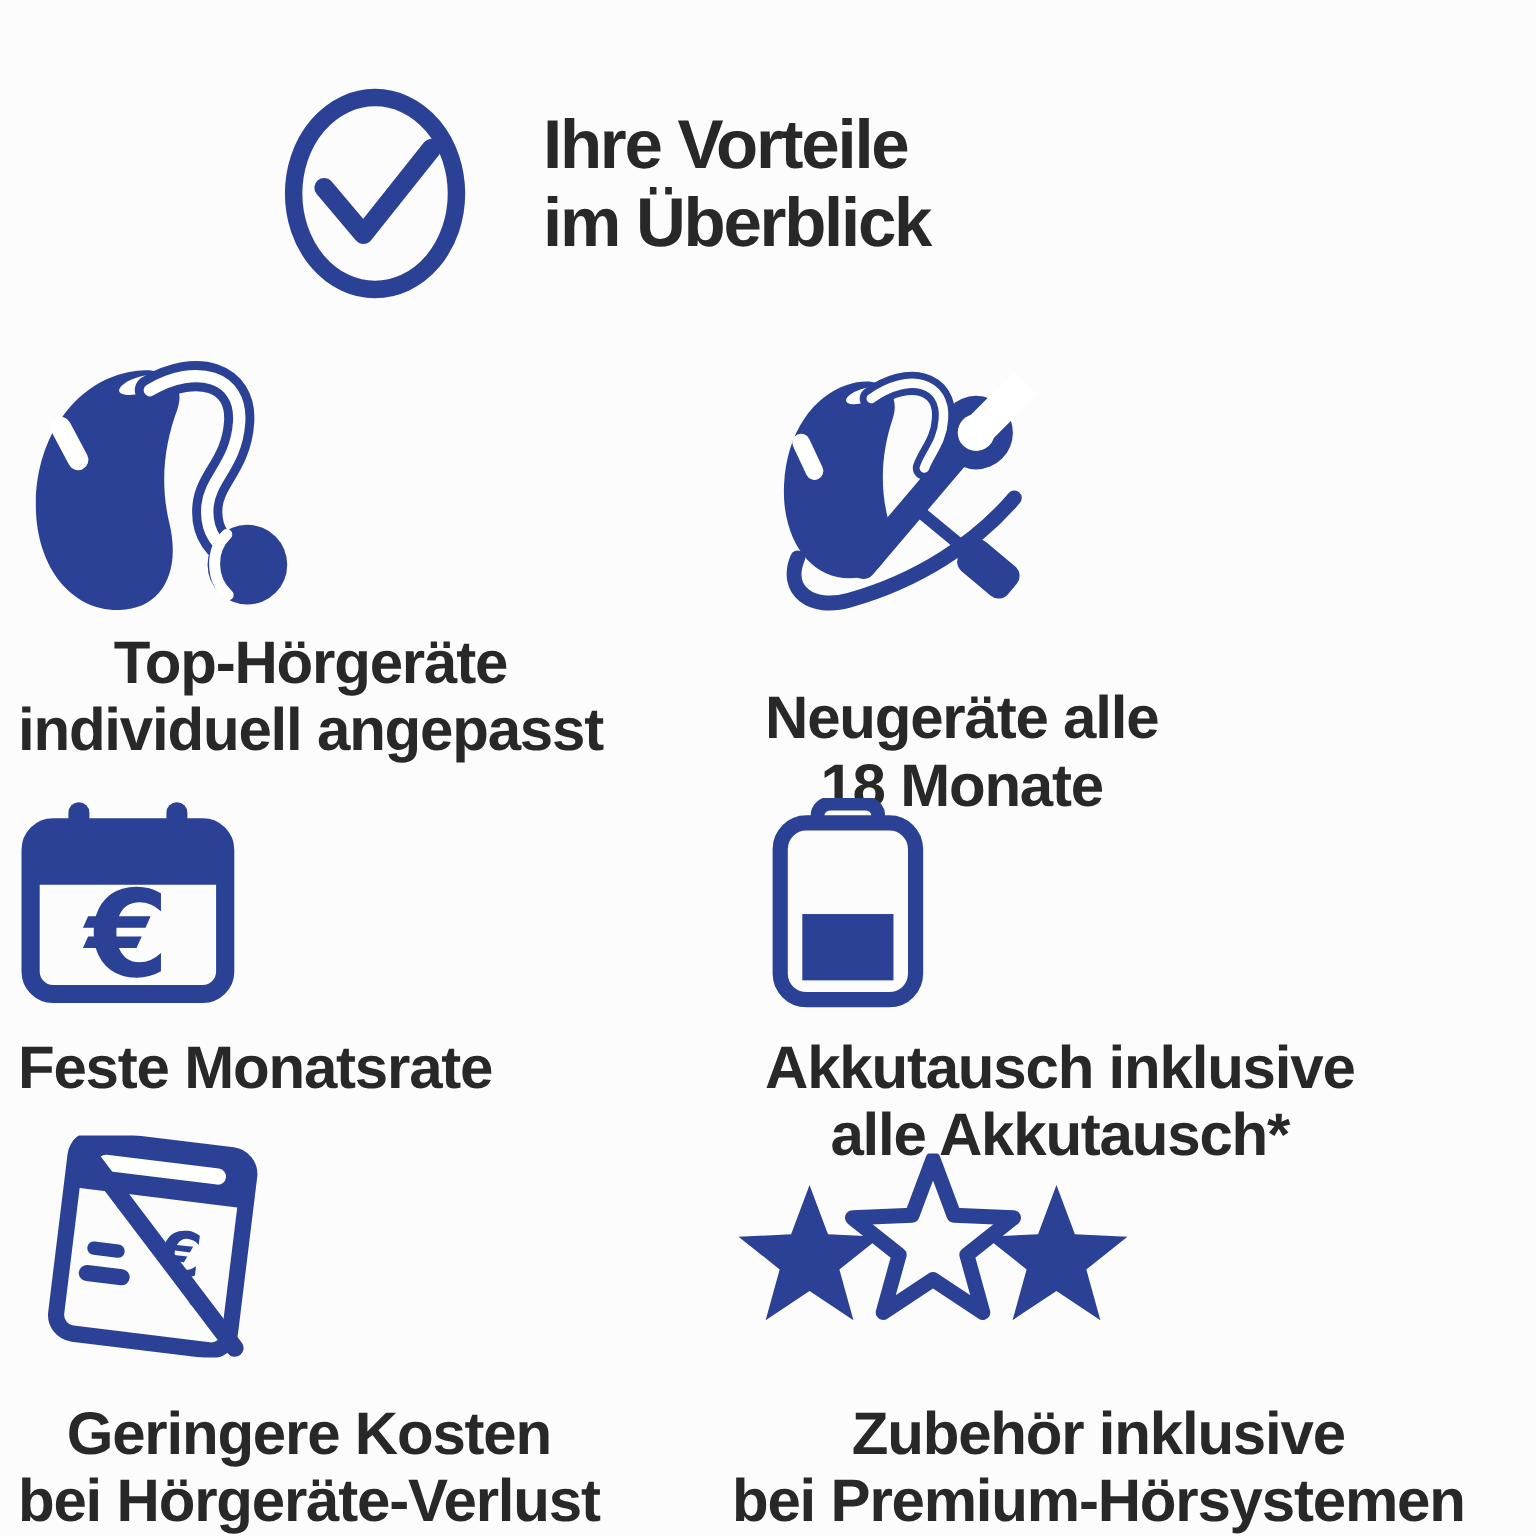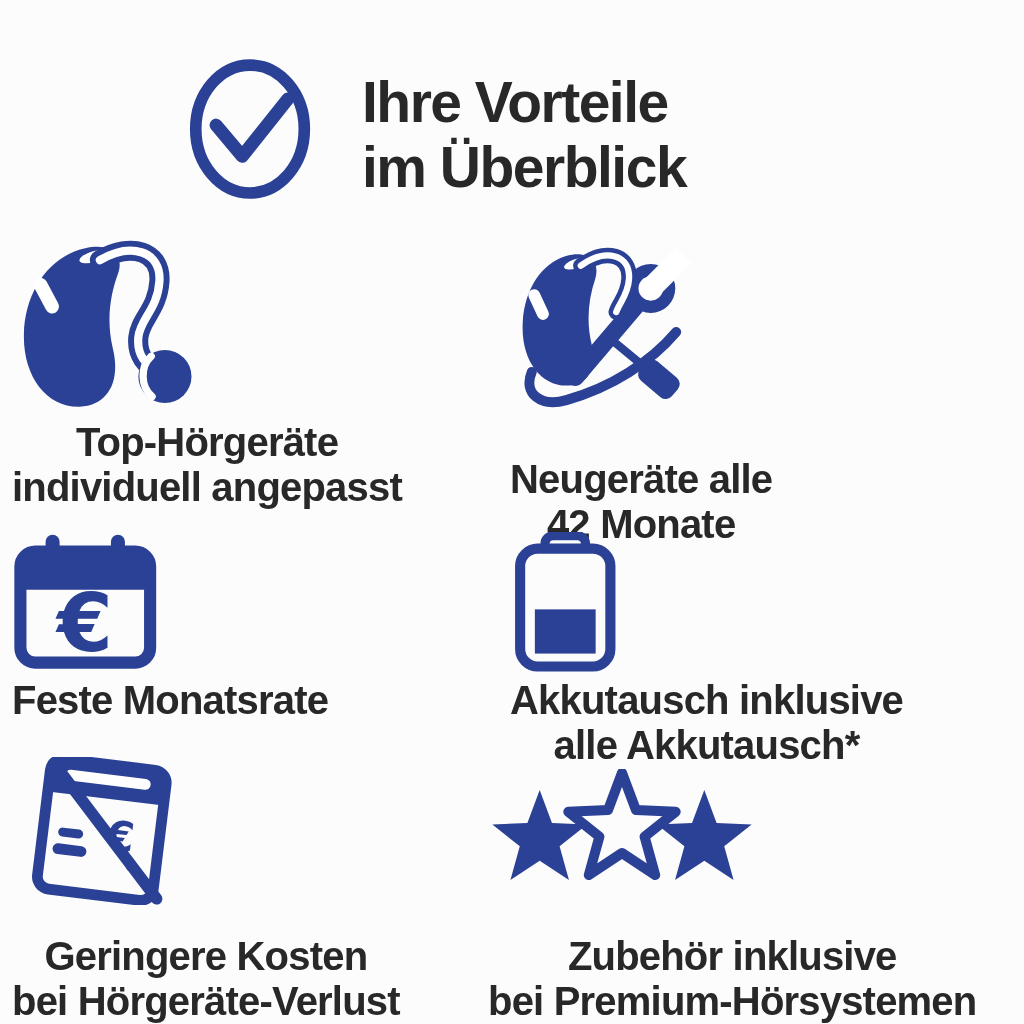--- a/index.html
+++ b/index.html
@@ -11,41 +11,41 @@
   .canvas{
     position:relative;width:1024px;height:1024px;
     background:var(--background);
     font-family:"Liberation Sans", sans-serif;
     overflow:hidden;
   }
   
   .check-badge{position:absolute;left:188px;top:56px;}
   .title{
     position:absolute;left:362px;top:70px;
-    font-size:57px;font-weight:700;color:var(--text);
+    font-size:46px;font-weight:700;color:var(--text);
     line-height:1.14;letter-spacing:-1.5px;white-space:nowrap;
   }
   
   .cell{position:absolute;display:flex;flex-direction:column;align-items:flex-start;padding-left:12px;}
   .c1{left:0;top:238px;width:510px;}
   .c2{left:498px;top:238px;width:520px;gap:37px;}
   .c3{left:0;top:526px;width:510px;}
   .c4{left:498px;top:526px;width:520px;}
   .c5{left:0;top:756px;width:510px;}
   .c6{left:476px;top:756px;width:520px;}
   .iconbox{display:flex;align-items:center;justify-content:center;}
   .c1 .iconbox,.c2 .iconbox{height:178px;}
   .c3 .iconbox,.c4 .iconbox{height:152px;}
   .c5 .iconbox,.c6 .iconbox{height:150px;}
   .caption{
     font-size:40px;font-weight:700;color:var(--text);
     line-height:1.13;text-align:center;letter-spacing:-0.8px;white-space:nowrap;
   }
   .c1 .caption,.c2 .caption{margin-top:4px;}
-  .c3 .caption,.c4 .caption{}
+  .c3 .caption,.c4 .caption{margin-top:12px;}
   .c5 .caption,.c6 .caption{margin-top:28px;}
   .caption div:empty{display:none;}
   
   .f{fill:var(--accent);}
   .s{stroke:var(--accent);fill:none;}
   .fw{fill:#fff;}
   .sw{stroke:#fff;fill:none;}
   svg text{
     font-family:"DejaVu Sans", sans-serif;font-weight:700;
     fill:var(--accent);text-anchor:middle;
@@ -95,21 +95,21 @@
         <rect class="f" x="150" y="127" width="28" height="46" rx="9" transform="rotate(-50 164 150)"></rect>
         <path class="f" d="M 60 15 C 84 7 100 19 94 39 C 86 62 84 88 90 112 C 96 138 86 157 62 157 C 33 157 12 128 14 88 C 16 49 36 23 60 15 Z"></path>
         <rect class="fw" x="25" y="50" width="13" height="36" rx="6.5" transform="rotate(-25 31 68)"></rect>
         <ellipse class="fw" cx="72" cy="23" rx="13" ry="5" transform="rotate(-18 72 23)"></ellipse>
         <path class="s" d="M 78 25 C 106 5 133 13 131 40 C 130 57 121 65 117 76" stroke-width="17" stroke-linecap="round"></path>
         <path class="sw" d="M 78 25 C 106 5 133 13 131 40 C 130 57 121 65 117 76" stroke-width="7" stroke-linecap="round"></path>
       </svg>
     </div>
     <div class="caption">
       <div>Neugeräte alle</div>
-      <div>42 Monate</div>
+      <div>18 Monate</div>
     </div>
   </section>
 
   <section class="cell c3">
     <div class="iconbox">
       <svg height="140" viewBox="0 0 160 150">
         <rect class="f" x="36" y="3" width="15" height="30" rx="7.5"></rect>
         <rect class="f" x="106" y="3" width="15" height="30" rx="7.5"></rect>
         <rect class="s" x="9" y="21" width="139" height="119" rx="16" stroke-width="13"></rect>
         <path class="f" d="M 9 37 Q 9 21 25 21 L 132 21 Q 148 21 148 37 L 148 62 L 9 62 Z"></path>

